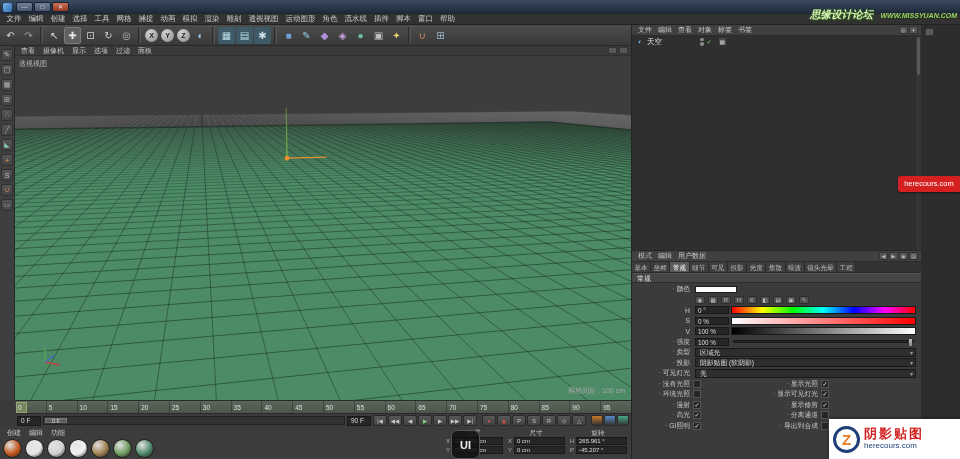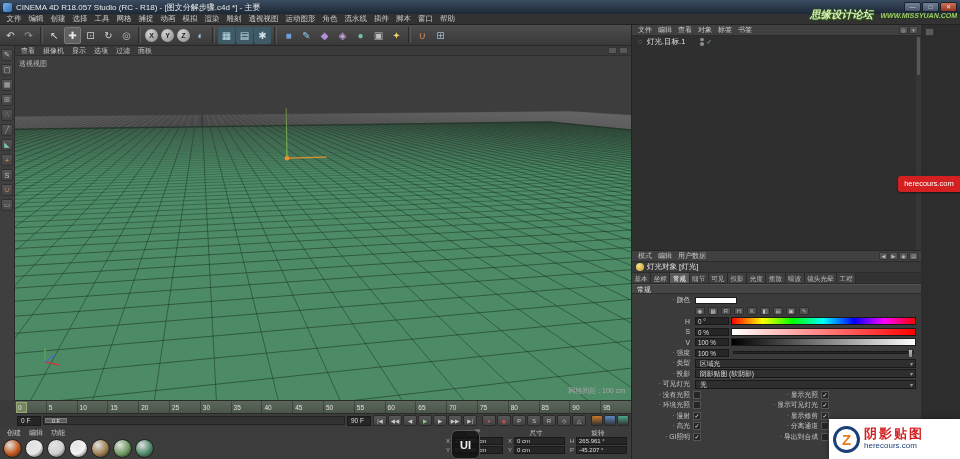--- a/index.html
+++ b/index.html
@@ -134,21 +134,20 @@
 .wm-badge-url{font-size:8px;color:#1d3f77;}
 .wm-ui{position:absolute;left:451px;top:430px;width:29px;height:29px;background:rgba(18,18,18,.88);border:1px solid #555;border-radius:6px;color:#eee;font-size:11px;font-weight:bold;display:flex;align-items:center;justify-content:center;z-index:60;}
 </style>
 </head>
 <body>
 
 <div id="app">
 
   <div class="titlebar">
     <div class="tb-appicon"></div>
-    <div class="tb-title">CINEMA 4D R18.057 Studio (RC - R18) - [图文分解步骤.c4d *] - 主要</div>
     <div class="tb-btns">
       <div class="tb-btn">—</div>
       <div class="tb-btn">□</div>
       <div class="tb-btn close">✕</div>
     </div>
   </div>
 
   <div class="menubar" id="menubar-items">
       <div class="menu-item">文件</div>
       <div class="menu-item">编辑</div>
@@ -806,53 +805,51 @@
             <div class="panel-menu-item">标签</div>
             <div class="panel-menu-item">书签</div>
           </div>
         <div class="panel-menu-icons" id="om-menu-icons">
             <div class="pm-icon">◎</div>
             <div class="pm-icon">▾</div>
           </div>
       </div>
       <div class="om-body" id="om-body">
           <div class="om-row">
-            <span class="om-icon" style="color: rgb(159, 197, 232);">◌</span>
-            <span class="om-name">灯光.目标.1</span>
+            <span class="om-icon" style="color: rgb(111, 168, 220);">◐</span>
+            <span class="om-name">天空</span>
             <span class="om-cols">
               <span class="om-dots">
                 <span class="dot"></span>
                 <span class="dot"></span>
               </span>
               <span class="om-check">✓</span>
-              <span class="om-tags"></span>
+              <span class="om-tags">
+                <span class="om-tag" style="color: rgb(192, 192, 192);">▦</span>
+              </span>
             </span>
           </div>
         </div>
       <div class="om-scroll">
           <div class="thumb"></div>
         </div>
     </div>
     <div class="am">
       <div class="panel-menubar">
         <div style="display:flex" id="am-menus">
             <div class="panel-menu-item">模式</div>
             <div class="panel-menu-item">编辑</div>
             <div class="panel-menu-item">用户数据</div>
           </div>
         <div class="panel-menu-icons" id="am-menu-icons">
             <div class="pm-icon">◀</div>
             <div class="pm-icon">▶</div>
             <div class="pm-icon">◉</div>
             <div class="pm-icon">▤</div>
           </div>
-      </div>
-      <div class="am-title">
-        <div class="am-obj-icon"></div>
-        <div class="am-obj-title">灯光对象 [灯光]</div>
       </div>
       <div class="am-tabs" id="am-tabs">
           <div class="am-tab">基本</div>
           <div class="am-tab">坐标</div>
           <div class="am-tab active">常规</div>
           <div class="am-tab">细节</div>
           <div class="am-tab">可见</div>
           <div class="am-tab">投影</div>
           <div class="am-tab">光度</div>
           <div class="am-tab">焦散</div>

